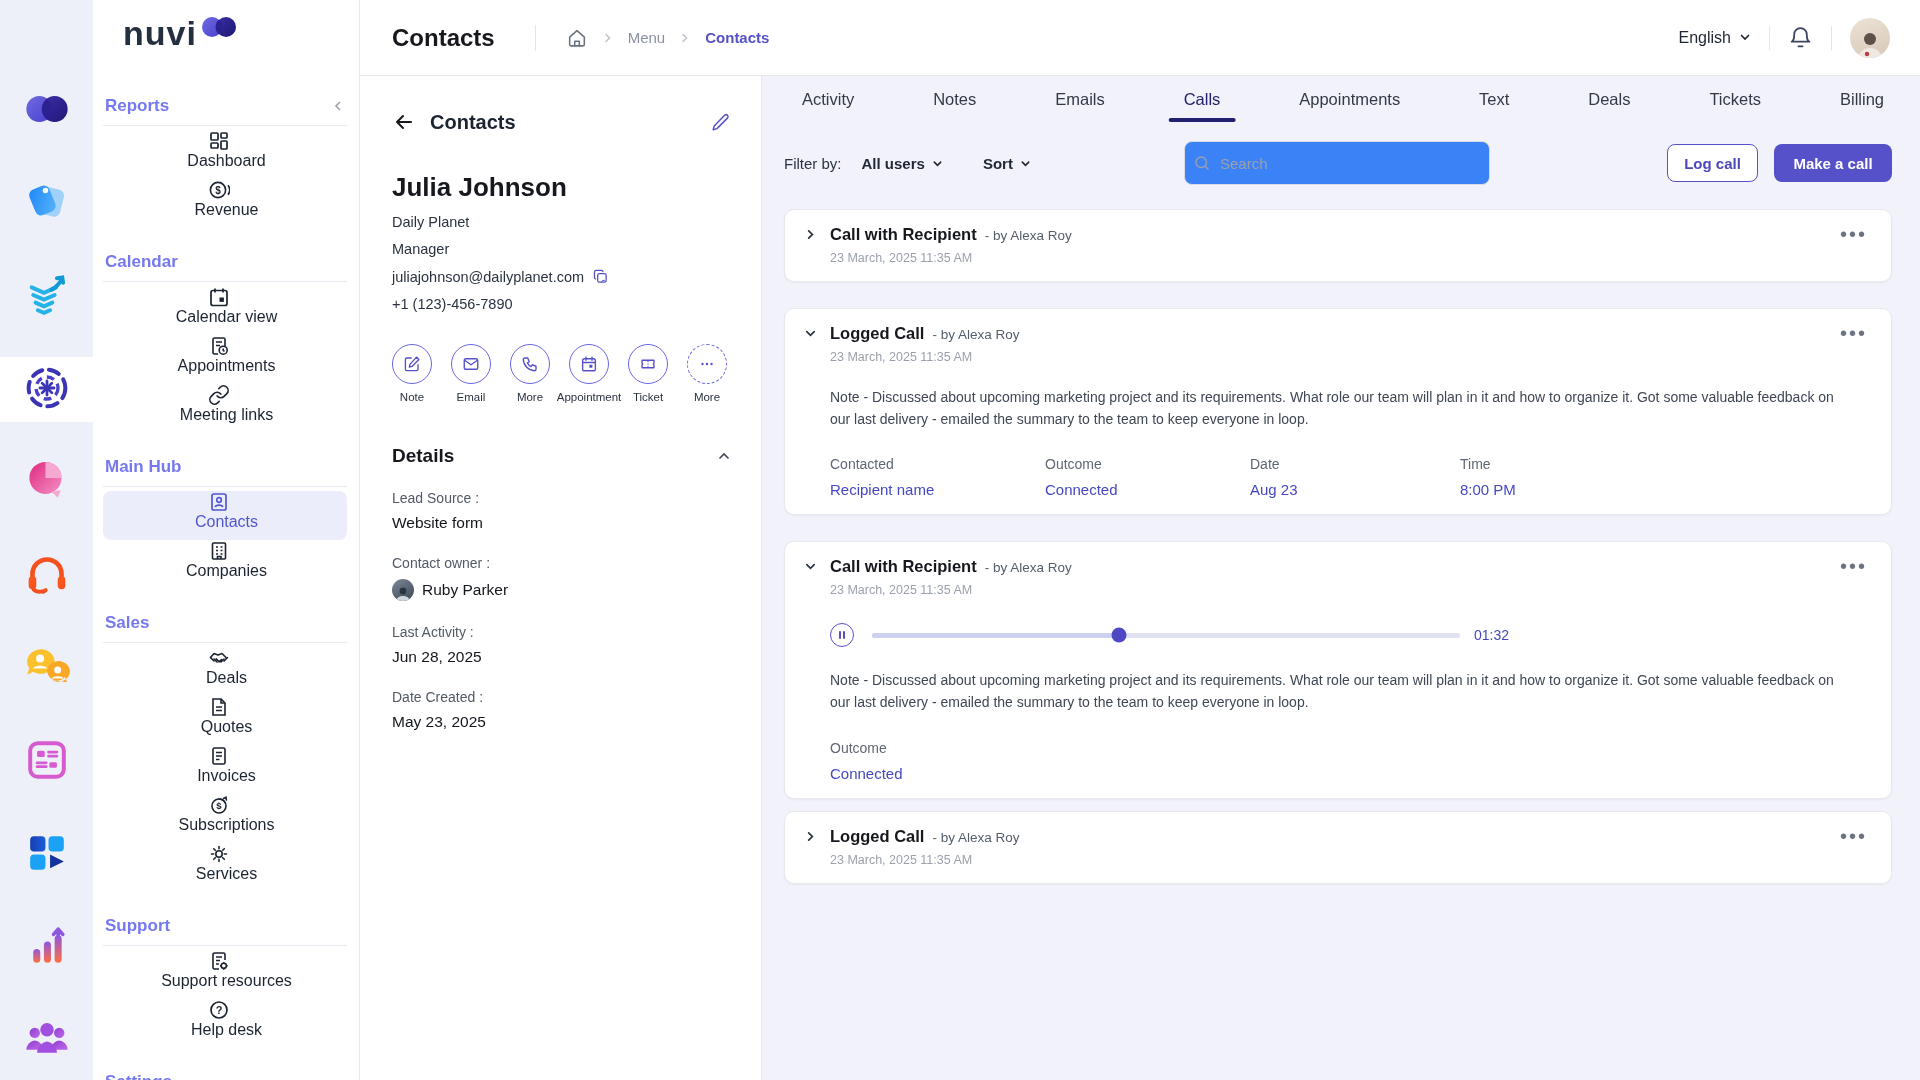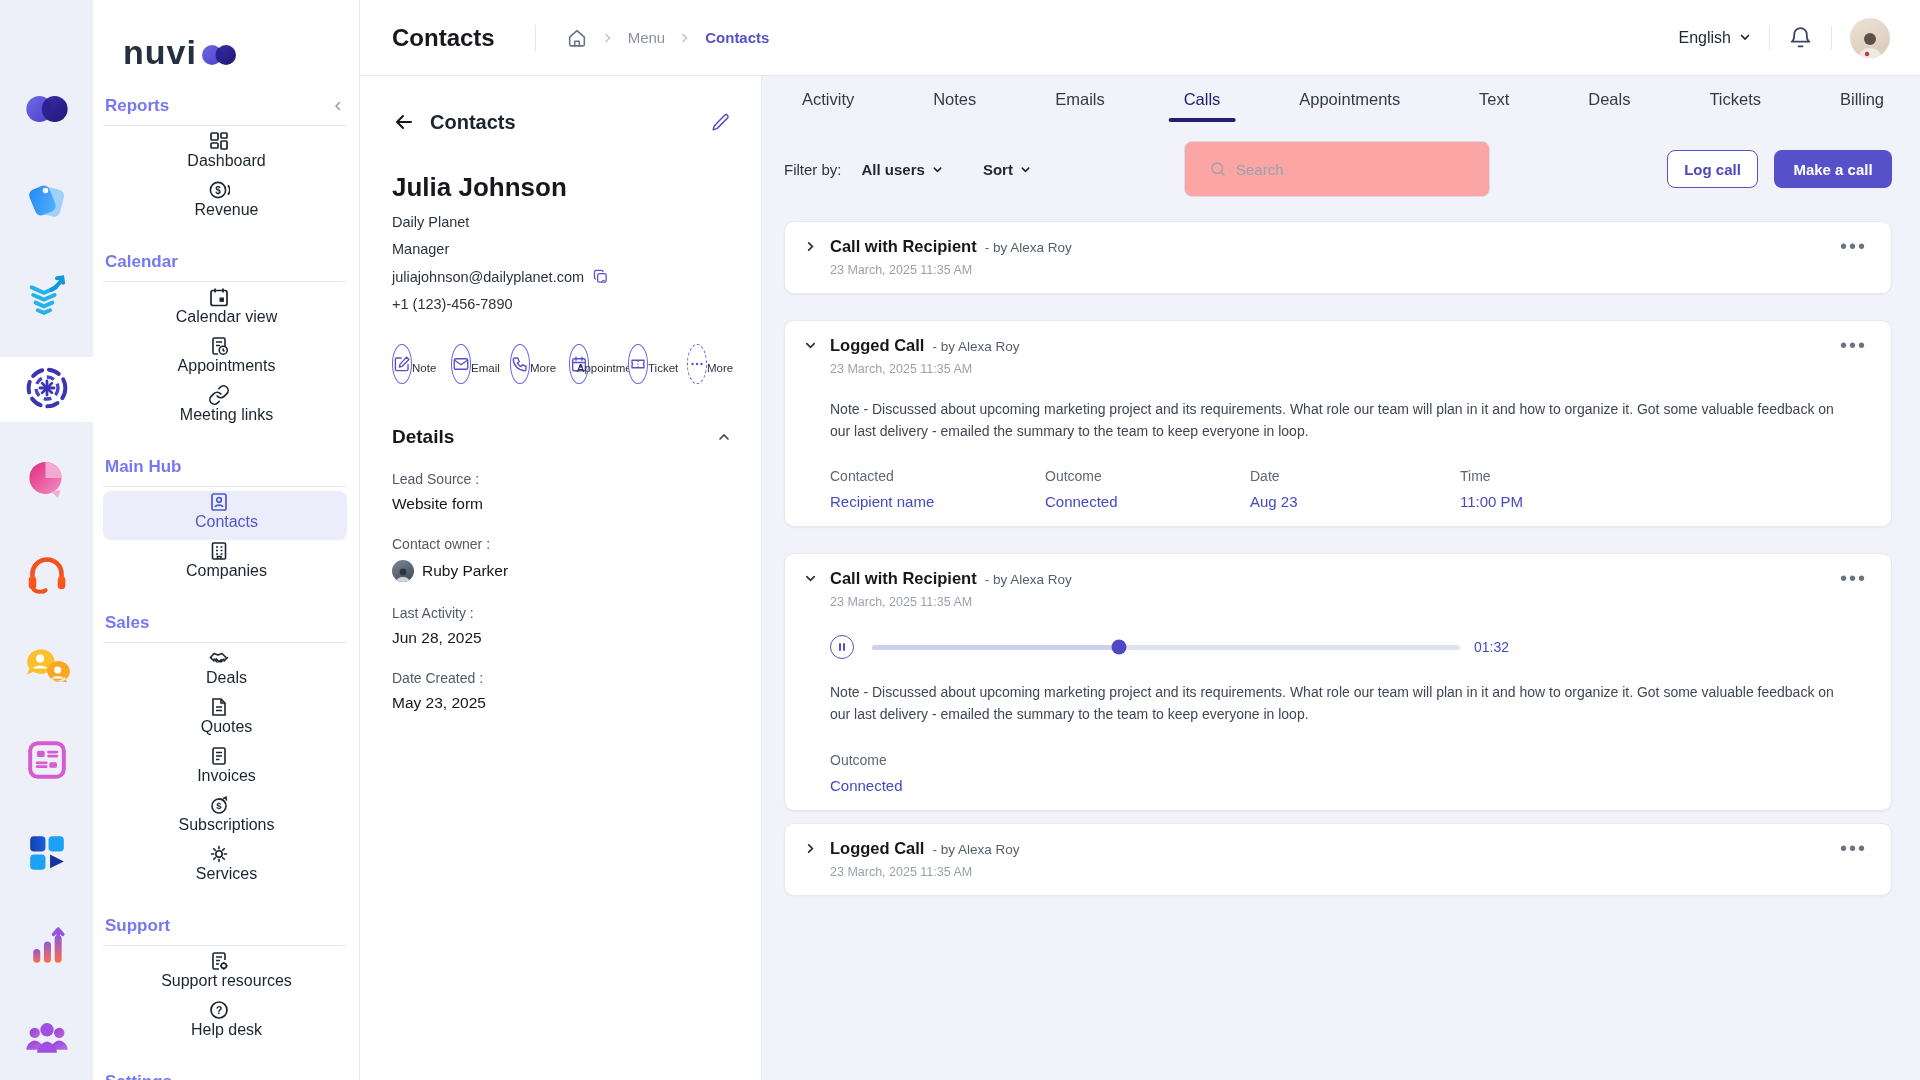--- a/index.html
+++ b/index.html
@@ -8,21 +8,21 @@
   body { display:flex; }
 
   
   .rail { width:93px; flex:0 0 93px; background:#eef0f9; display:flex; flex-direction:column; padding-top:64px; }
   .rail-item { height:93px; flex:0 0 93px; display:flex; align-items:center; justify-content:center; cursor:pointer; }
   .rail-item.active { background:#fff; background-clip:content-box; padding:14px 0; }
   .rail-item svg { width:52px; height:52px; }
 
   
   .sidebar { width:267px; flex:0 0 267px; background:#fff; border-right:1px solid #e7e8ee; padding:14px 12px 0 10px; overflow:hidden; }
-  .logo { display:flex; align-items:flex-end; padding-left:20px; height:58px; }
+  .logo { display:flex; align-items:flex-start; padding-left:20px; height:58px; }
   .logo-text { font-size:34px; font-weight:700; letter-spacing:1px; color:#243040; }
   .logo-mark { margin-left:2px; }
   .sec-head { display:flex; align-items:center; margin:24px 0 4px; padding:0 2px 9px 2px; border-bottom:1px solid #e9eaf1; }
   .sec-head span { color:#7678f0; font-weight:700; font-size:17px; }
   .sec-head .collapse { margin-left:auto; color:#9aa1ad; cursor:pointer; display:flex; }
   .s-item { display:flex; align-items:center; height:49px; padding:0 12px 0 15px; border-radius:8px; font-size:16px; color:#1b2430; cursor:pointer;flex-direction:column; }
   .s-item .s-ico { width:22px; height:22px; margin-right:16px; display:flex; align-items:center; justify-content:center; color:#1b2430; }
   .s-item.active { background:#ebedfb; color:#5156ce; }
   .s-item.active .s-ico { color:#5156ce; }
   .s-item svg { width:22px; height:22px; }
@@ -47,21 +47,21 @@
   .panel { width:402px; flex:0 0 402px; background:#fff; border-right:1px solid #e7e8ee; padding:34px 30px 0 32px; }
   .panel-head { display:flex; align-items:center; }
   .panel-head h2 { font-size:20px; font-weight:700; margin-left:14px; }
   .back-btn, .edit-btn { background:none; border:none; cursor:pointer; display:flex; padding:0; }
   .edit-btn { margin-left:auto; color:#5651c8; }
   .c-name { font-size:26px; font-weight:600; margin-top:38px; color:#16181d; }
   .c-line { font-size:14.5px; color:#2b3340; margin-top:11px; }
   .email-row { display:flex; align-items:center; gap:8px; }
   .copy-btn { background:none; border:none; padding:0; cursor:pointer; color:#5651c8; display:flex; }
   .actions { display:flex; margin-top:32px; }
-  .action { width:40px; margin-right:19px; display:flex; flex-direction:row; align-items:center; }
+  .action { width:40px; margin-right:19px; display:flex; flex-direction:column; align-items:center; }
   .action .circle { width:40px; height:40px; border-radius:50%; border:1.4px solid #6a66e0; color:#5651c8; background:#fff; display:flex; align-items:center; justify-content:center; cursor:pointer; }
   .action .circle.dashed { border-style:dashed; }
   .action .a-label { margin-top:7px; font-size:11.5px; color:#2b3340; display:flex; justify-content:center; width:40px; white-space:nowrap; }
   .details-head { display:flex; align-items:center; margin-top:42px; }
   .details-head h3 { font-size:19px; font-weight:700; color:#16181d; }
   .details-head .chev-up { margin-left:auto; color:#424a56; cursor:pointer; display:flex; }
   .field { margin-top:23px; }
   .f-label { font-size:14px; color:#525a66; }
   .f-value { font-size:15.5px; color:#13161c; margin-top:8px; }
   .owner-val { display:flex; align-items:center; gap:8px; }
@@ -71,21 +71,21 @@
   .main { flex:1; background:#f2f3fa; min-width:0; display:flex; flex-direction:column; }
   .tabs { height:46px; flex:0 0 46px; display:flex; align-items:stretch; justify-content:space-between; padding:0 36px 0 40px;text-align:right; }
   .tab { display:flex; align-items:center; font-size:16.5px; color:#333a46; cursor:pointer; position:relative; }
   .tab.active { color:#23206f; font-weight:400; }
   .tab.active::after { content:""; position:absolute; left:50%; transform:translateX(-50%); bottom:0; width:calc(100% + 30px); height:4px; border-radius:2px; background:#23206f; }
 
   .toolbar { display:flex; align-items:center; margin-top:19px; padding:0 28px 0 22px; }
   .filter-label { font-size:15px; color:#2b3340; }
   .drop { display:flex; align-items:center; gap:7px; font-size:15px; font-weight:600; color:#1f2733; cursor:pointer; }
   .drop.users { margin-left:20px; } .drop.sort { margin-left:40px; }
-  .search { margin-left:auto; width:306px; height:56px; background:#fca5a5; border:1px solid #d9dbe6; border-radius:8px; display:flex; align-items:center; padding:0 24px; }
+  .search { margin-left:auto; width:306px; height:44px; background:#3b82f6; border:1px solid #d9dbe6; border-radius:8px; display:flex; align-items:center; padding:0 8px; }
   .search svg { flex:0 0 18px; color:#9aa1ad; }
   .search input { border:none; outline:none; flex:1; margin-left:9px; font-size:15px; font-family:"Liberation Sans",sans-serif; color:#1b2430; background:transparent; }
   .search input::placeholder { color:#9aa1ad; }
   .btn { height:38px; border-radius:8px; font-size:15px; font-weight:600; cursor:pointer; font-family:"Liberation Sans",sans-serif; }
   .btn-outline { margin-left:177px; width:91px; background:#fff; border:1.4px solid #5651c8; color:#4d49bd; }
   .btn-fill { margin-left:16px; width:118px; background:#5651c8; border:none; color:#fff; }
 
   .cards { padding:24px 28px 0 22px; display:flex; flex-direction:column; }
   .card { background:#fff; border:1px solid #e8e9ef; border-radius:10px; box-shadow:0 1px 2px rgba(20,20,60,.05); padding:15px 22px 16px 20px; }
   .card + .card { margin-top:26px; }
@@ -716,21 +716,21 @@
               <div>
                 <div class="fg-label">Outcome</div>
                 <div class="fg-value">Connected</div>
               </div>
               <div>
                 <div class="fg-label">Date</div>
                 <div class="fg-value">Aug 23</div>
               </div>
               <div>
                 <div class="fg-label">Time</div>
-                <div class="fg-value">11:00 PM</div>
+                <div class="fg-value">8:00 PM</div>
               </div>
             </div>
           </div>
         </div>
 
         <div class="card">
           <div class="c-head">
             <button class="chev-btn">
                 <svg width="11" height="11" viewBox="0 0 12 12" fill="none" stroke="currentColor" stroke-width="1.9" stroke-linecap="round">
                   <path d="M2 4l4 4 4-4"></path>

